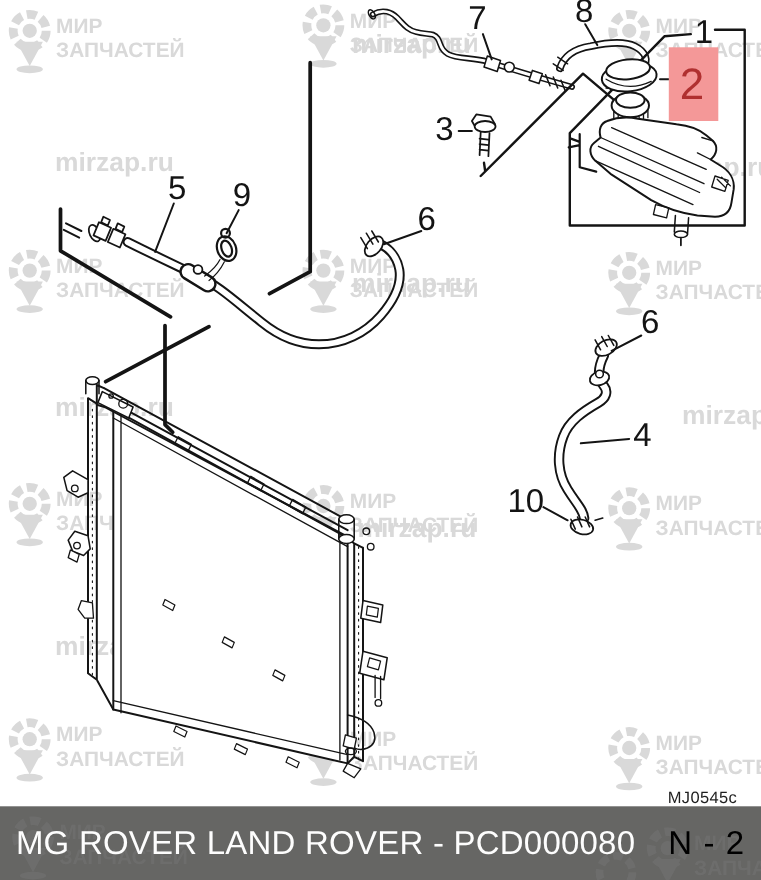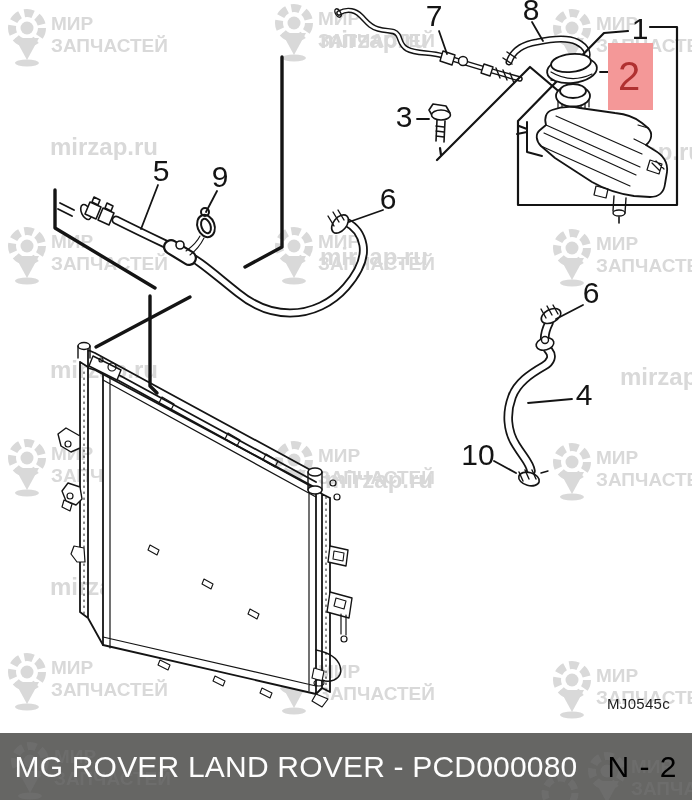--- a/index.html
+++ b/index.html
@@ -1,19 +1,19 @@
 <!DOCTYPE html>
 <html><head>
 <meta charset="utf-8">
 <style>
   html,body{margin:0;padding:0;background:#fff;}
   .stage{position:relative;width:692px;height:800px;background:#fff;overflow:hidden;
          font-family:"Liberation Sans",sans-serif;}
   .diagram-svg{position:absolute;left:0;top:0;}
-  .drawing-code{position:absolute;right:22px;top:695px;font-size:15px;color:#1f1f1f;
+  .drawing-code{position:absolute;right:22px;top:717px;font-size:15px;color:#1f1f1f;
                 letter-spacing:0.3px;}
   .footer-bar{position:absolute;left:0;top:733px;width:692px;height:67px;background:#666664;
               display:flex;align-items:center;justify-content:center;gap:30px;overflow:hidden;}
   .footer-bar .title{color:#fdfdfd;font-size:30px;letter-spacing:0.2px;white-space:nowrap;z-index:2;}
   .footer-bar .page{color:#000000;font-size:30px;letter-spacing:1px;z-index:2;}
   .footer-wm{position:absolute;left:0;top:0;pointer-events:none;}
   .wm{color:#d9d9d9;}
   .wm-dark{color:#747474;}
   text{font-family:"Liberation Sans",sans-serif;}
 </style>

